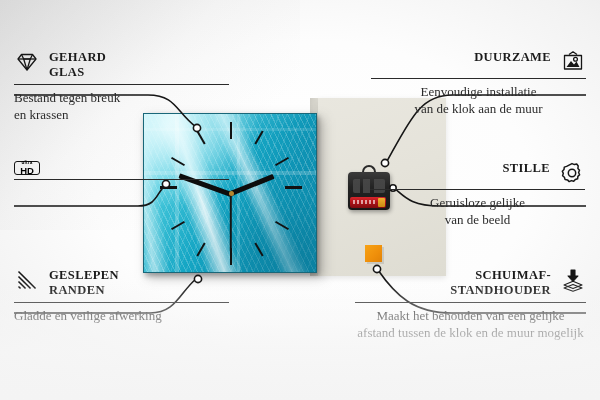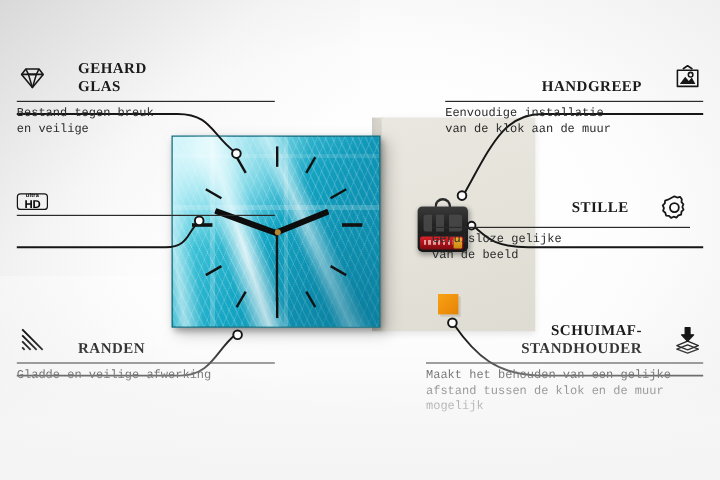--- a/index.html
+++ b/index.html
@@ -133,37 +133,37 @@
     left:365px; top:245px; width:17px; height:17px;
     background: linear-gradient(135deg,#f7a316 0%, #ef8f0a 60%, #e08207 100%);
     box-shadow: 2px 2px 0 rgba(0,0,0,.10);
   }
 
   
   #wires{ position:absolute; left:0; top:0; width:600px; height:400px; pointer-events:none; }
 
   
   .feature{ position:absolute; width:215px; }
-  .feature .head{ display:flex; align-items:center; gap:25px; }
+  .feature .head{ display:flex; align-items:flex-start; gap:9px; }
   .feature.right .head{ justify-content:flex-end; }
   .feature .title{
     font-family:"Liberation Serif", serif;
     font-weight:700; font-size:12.5px; line-height:1.18;
     letter-spacing:.4px; color:#1b1b1b; text-transform:uppercase;
   }
   .feature.left  .title{ text-align:left; }
   .feature.right .title{ text-align:right; }
   .feature .rule{
     height:1px; background:#2a2a2a; margin:4px 0 4px 0; width:100%;
   }
   .feature .desc{
-    font-family:Liberation Mono, monospace;
-    font-size:10px; line-height:1.32; color:#2b2b2b;
-  }
-  .feature.right .desc{ text-align:left; }
+    font-family:Liberation Serif, serif;
+    font-size:13px; line-height:1.32; color:#2b2b2b;
+  }
+  .feature.right .desc{ text-align:center; }
 
   .ico{ width:26px; height:24px; flex:0 0 26px; color:#161616; }
   .ico svg{ display:block; width:100%; height:100%; }
 
   .hdbox{
     width:26px; height:14px; border:1.4px solid #141414; border-radius:3px;
     display:flex; flex-direction:column; align-items:center; justify-content:center;
     line-height:1; flex:0 0 26px;
   }
   .hdbox .u{ font-family:"Liberation Sans", sans-serif; font-size:4.6px; font-weight:700; letter-spacing:.2px; }
@@ -256,21 +256,21 @@
           </svg>
       </span>
       <span class="title">
         <span>GEHARD</span><br>
         <span>GLAS</span>
       </span>
     </div>
     <div class="rule"></div>
     <div class="desc">
       <span>Bestand tegen breuk</span><br>
-      <span>en veilige</span>
+      <span>en krassen</span>
     </div>
   </div>
 
   <div class="feature left" style="left:14px; top:161px;">
     <div class="head">
       <span class="hdbox">
         <span class="u">ultra</span>
         <span class="h">HD</span>
       </span>
     </div>
@@ -283,55 +283,54 @@
         <svg viewBox="0 0 26 24">
             <g stroke="currentColor" stroke-width="1.5" stroke-linecap="square">
           <path d="M5 4 L21 20"></path>
               <path d="M5 9 L16 20"></path>
               <path d="M5 14 L11 20"></path>
               <path d="M5 19 L6 20"></path>
         </g>
           </svg>
       </span>
       <span class="title">
-        <br>
+        <span>GESLEPEN</span><br>
         <span>RANDEN</span>
       </span>
     </div>
     <div class="rule"></div>
     <div class="desc">
       <span>Gladde en veilige afwerking</span>
     </div>
   </div>
 
   <div class="feature right" style="left:371px; top:50px;">
     <div class="head">
       <span class="title">
-        <br>
-        <span>HANDGREEP</span>
+        <span>DUURZAME</span><br>
       </span>
       <span class="ico">
         <svg viewBox="0 0 26 24">
             <g fill="none" stroke="currentColor" stroke-width="1.3" stroke-linejoin="round">
           <path d="M9 4.5 L13 1.8 L17 4.5"></path>
           <rect x="4.5" y="5.5" width="17" height="13.5"></rect>
           <path d="M6.5 17 L11 11 L14 14.5 L16.5 11.5 L19.5 17 Z" fill="currentColor" stroke="none"></path>
           <circle cx="15.5" cy="9.2" r="1.9"></circle>
         </g>
           </svg>
       </span>
     </div>
     <div class="rule"></div>
     <div class="desc">
       <span>Eenvoudige installatie</span><br>
       <span>van de klok aan de muur</span>
     </div>
   </div>
 
-  <div class="feature right" style="left:360px; top:161px;">
+  <div class="feature right" style="left:370px; top:161px;">
     <div class="head">
       <span class="title">
         <span>STILLE</span><br>
       </span>
       <span class="ico">
         <svg viewBox="0 0 26 24">
             <g fill="none" stroke="currentColor" stroke-width="1.5" stroke-linejoin="round">
           <path d="M13 2.6 l2.4 1.0 2.3 -0.6 1.5 2.0 -0.3 2.4 1.6 1.8 -0.9 2.3 1.0 2.2 -1.7 1.7 -0.3 2.4 -2.3 0.7 -1.6 1.8 -2.3 -0.7 -2.2 1.0 -1.7 -1.7 -2.4 -0.3 -0.7 -2.3 -1.8 -1.6 0.7 -2.3 -1.0 -2.2 1.7 -1.7 0.3 -2.4 2.3 -0.7 Z"></path>
           <circle cx="13" cy="12" r="3.7"></circle>
         </g>

